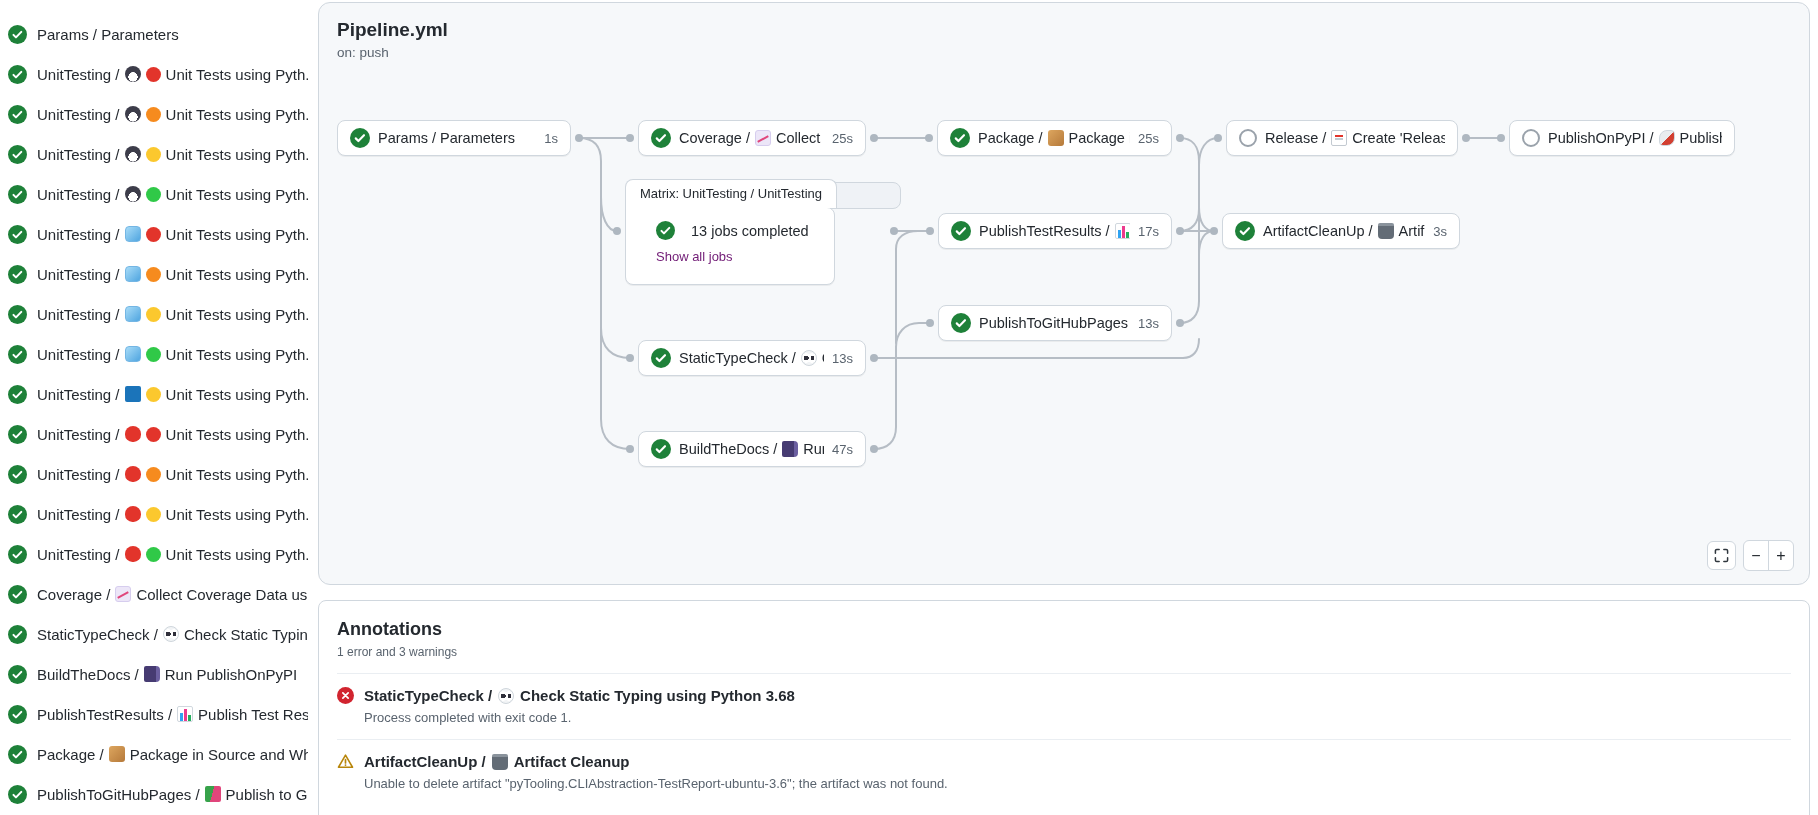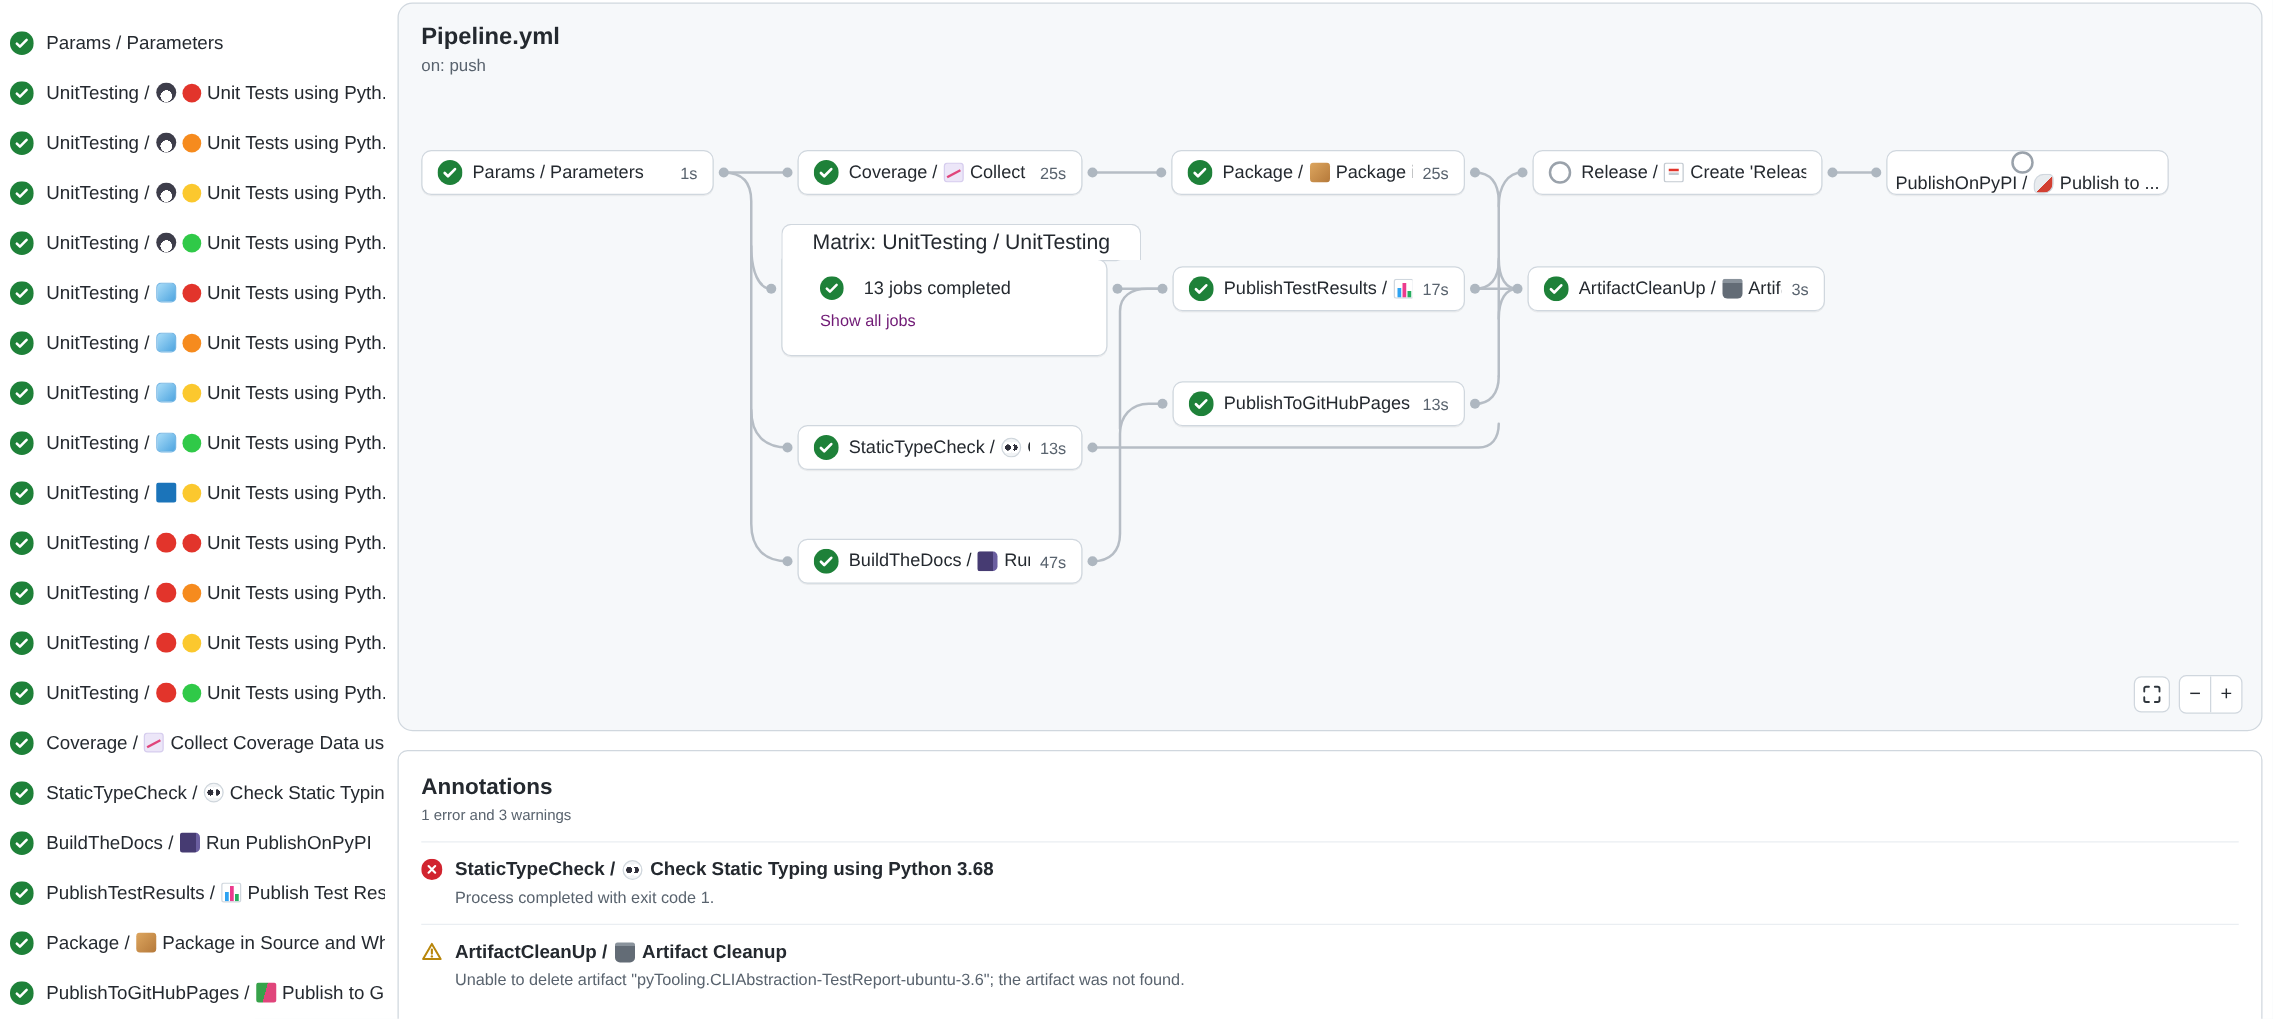--- a/index.html
+++ b/index.html
@@ -27,23 +27,23 @@
     border:1px solid #d0d7de;border-radius:8px;display:flex;align-items:center;
     padding:0 12px;box-shadow:0 1px 0 rgba(31,35,40,.06);font-size:14.5px;cursor:pointer}
   .node .nlabel{flex:1 1 auto;min-width:0;display:flex;align-items:center;gap:5px;white-space:nowrap;overflow:hidden}
   .node .dur{flex:none;margin-left:8px;font-size:13px;color:#59636e}
   .sicon{flex:none;margin-right:8px;display:flex}
   .skip-ring{width:18px;height:18px;border:2px solid #9aa2ab;border-radius:50%;box-sizing:border-box;background:#fff}
   
   .matrix{position:absolute;left:306px;top:176px;z-index:2}
   .matrix-stack{position:absolute;left:196px;top:3px;width:78px;height:25px;background:#eff2f6;
     border:1px solid #d0d7de;border-radius:8px;z-index:0}
-  .matrix-tab{position:relative;z-index:2;display:inline-block;height:28px;line-height:28px;padding:0 24px;
-    background:#fff;border:1px solid #d0d7de;border-bottom:none;border-radius:8px 8px 0 0;font-size:17px;color:#24292f}
-  .matrix-body{position:relative;z-index:1;width:261px;height:78px;box-sizing:border-box;background:#fff;
+  .matrix-tab{position:relative;z-index:2;display:inline-block;height:28px;line-height:28px;padding:0 14px;
+    background:#fff;border:1px solid #d0d7de;border-bottom:none;border-radius:8px 8px 0 0;font-size:13px;color:#24292f}
+  .matrix-body{position:relative;z-index:1;width:210px;height:78px;box-sizing:border-box;background:#fff;
     border:1px solid #d0d7de;border-radius:0 8px 8px 8px;box-shadow:0 1px 0 rgba(31,35,40,.06);
     padding:13px 0 0 30px;margin-top:-1px}
   .matrix-row{display:flex;align-items:center;gap:8px;font-size:14.5px;color:#24292f}
   .matrix-link{display:inline-block;margin-top:9px;font-size:13px;color:#701a75;cursor:pointer}
   
   .controls{position:absolute;right:15px;bottom:13px;display:flex;gap:7px;align-items:center;z-index:5}
   .btn{height:29px;background:#fff;border:1px solid #d0d7de;border-radius:6px;box-sizing:border-box;
     display:flex;align-items:center;justify-content:center;cursor:pointer}
   .fs-btn{width:29px}
   .zoom-group{display:flex;height:29px;border:1px solid #d0d7de;border-radius:6px;background:#fff;overflow:hidden}
@@ -468,21 +468,21 @@
       <div class="node" style="left: 907px; top: 117px; width: 232px;">
         <span class="sicon">
           <span class="skip-ring"></span>
         </span>
         <span class="nlabel">
           <span>Release /</span>
           <span class="ic ic-page-facing-up"></span>
           <span>Create 'Release P...</span>
         </span>
       </div>
-      <div class="node" style="left: 1190px; top: 117px; width: 226px; flex-direction: column;">
+      <div class="node" style="left: 1190px; top: 117px; width: 226px;">
         <span class="sicon">
           <span class="skip-ring"></span>
         </span>
         <span class="nlabel">
           <span>PublishOnPyPI /</span>
           <span class="ic ic-rocket"></span>
           <span>Publish to ...</span>
         </span>
       </div>
       <div class="node" style="left: 619px; top: 210px; width: 234px;">

